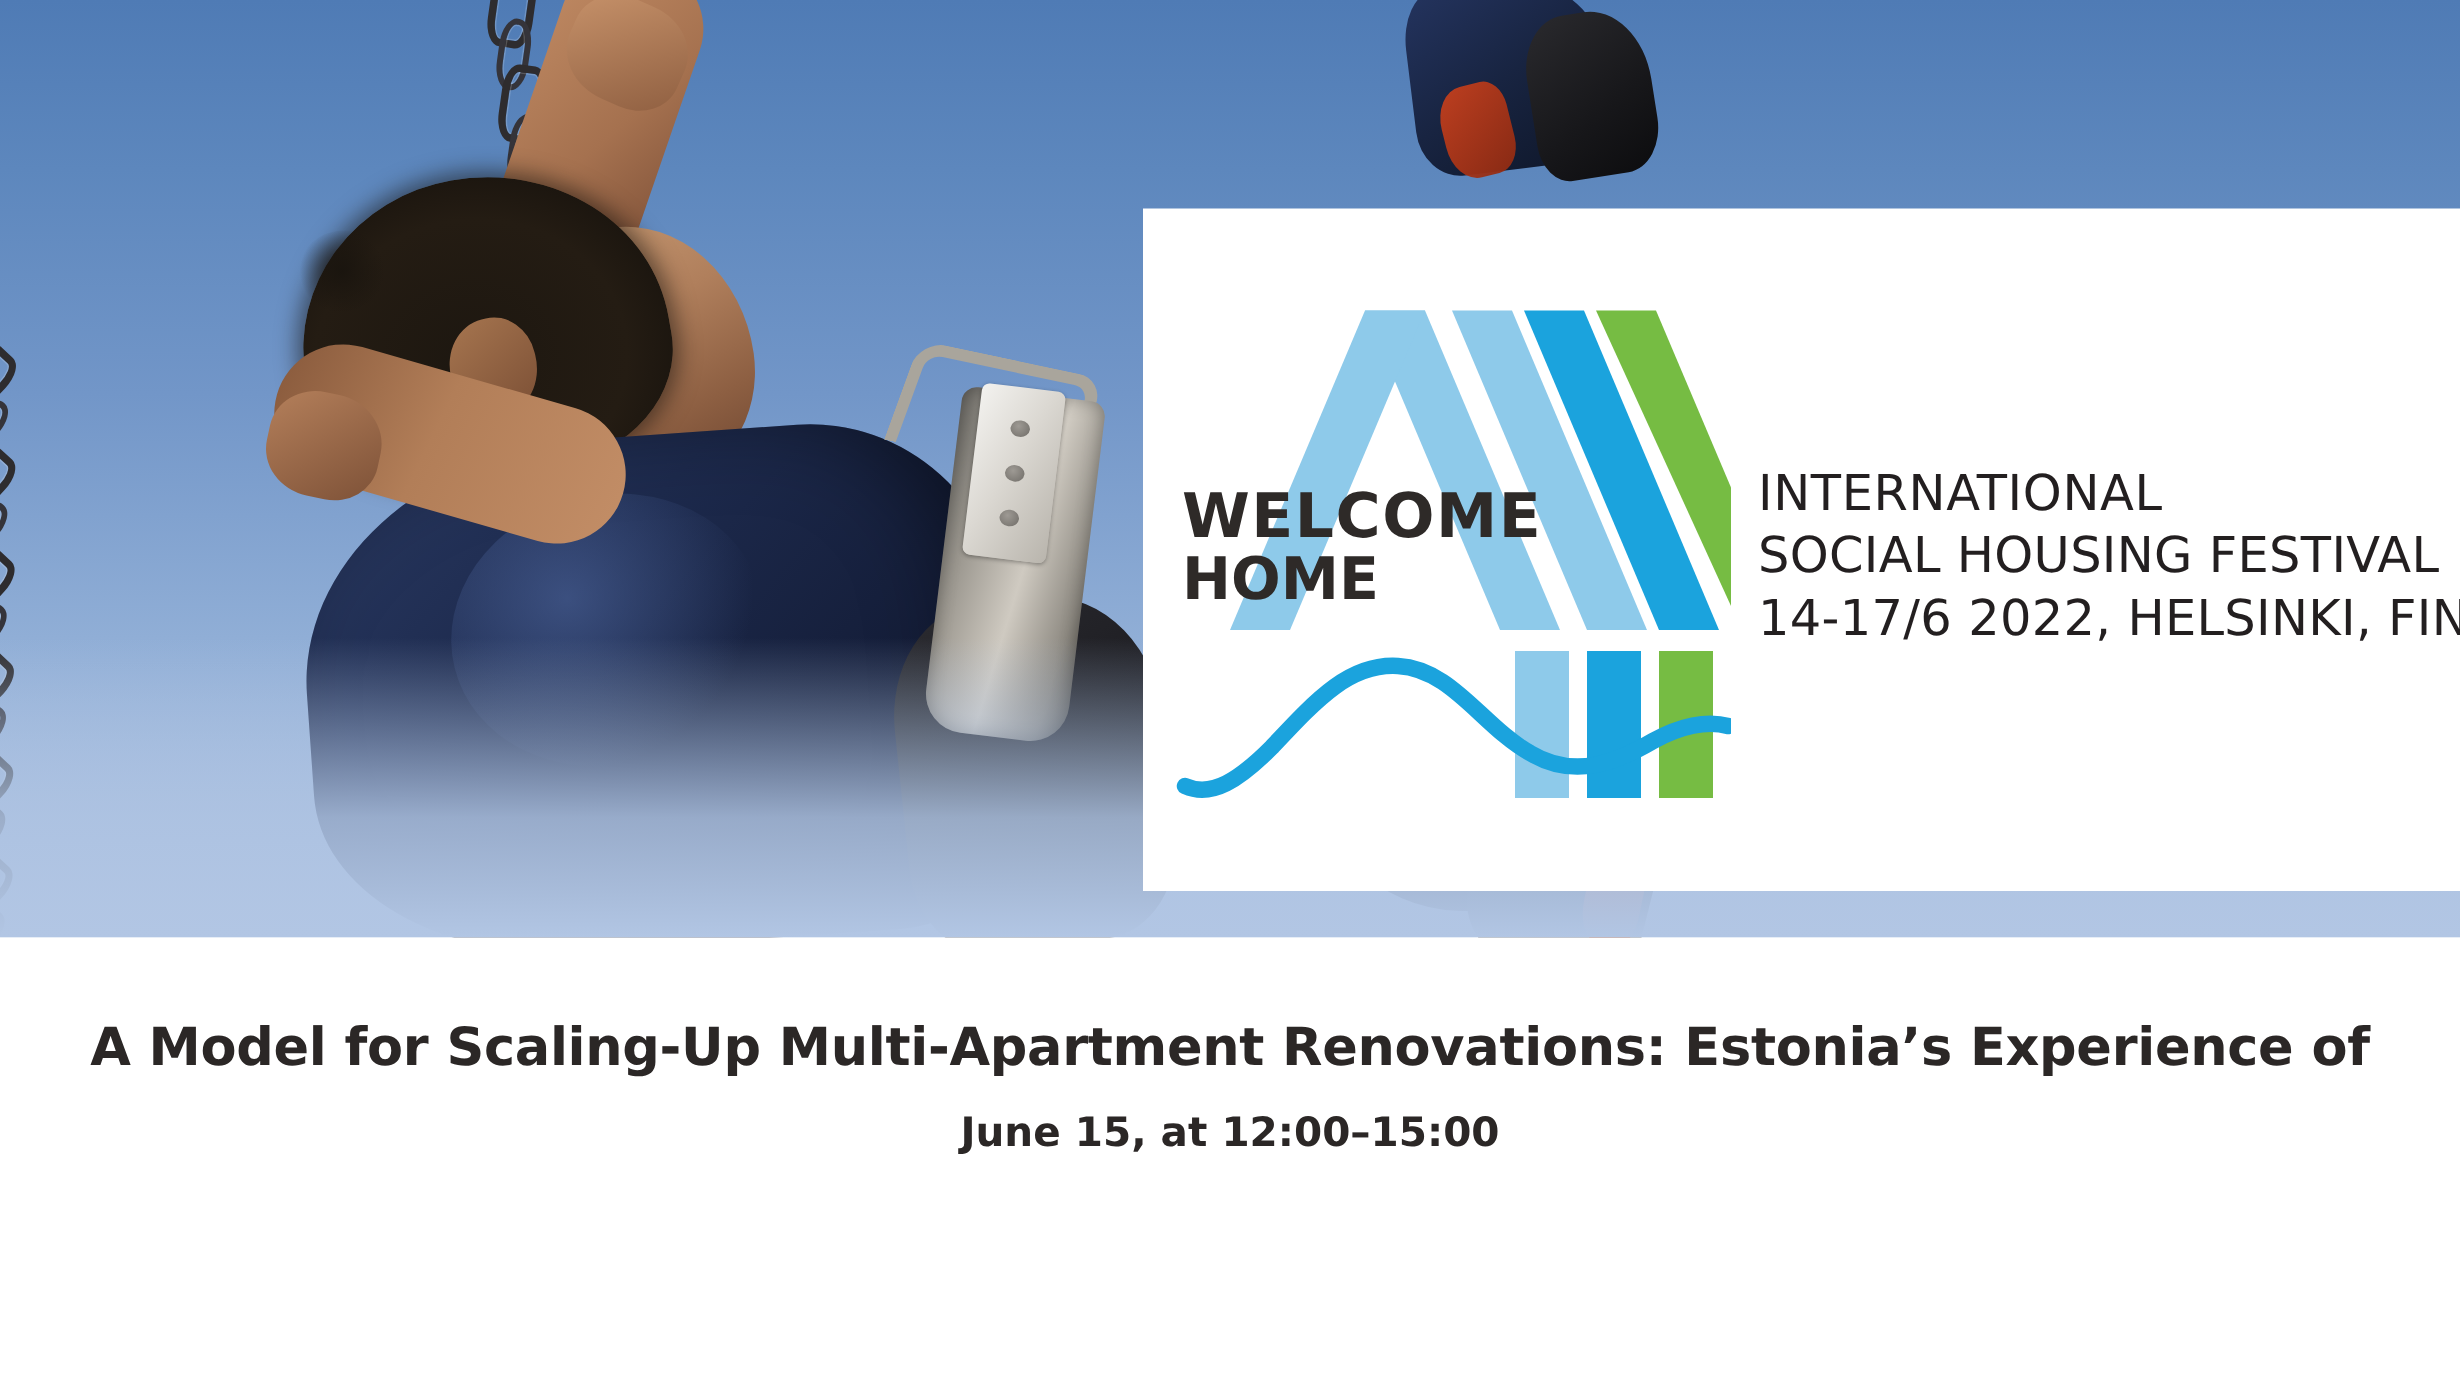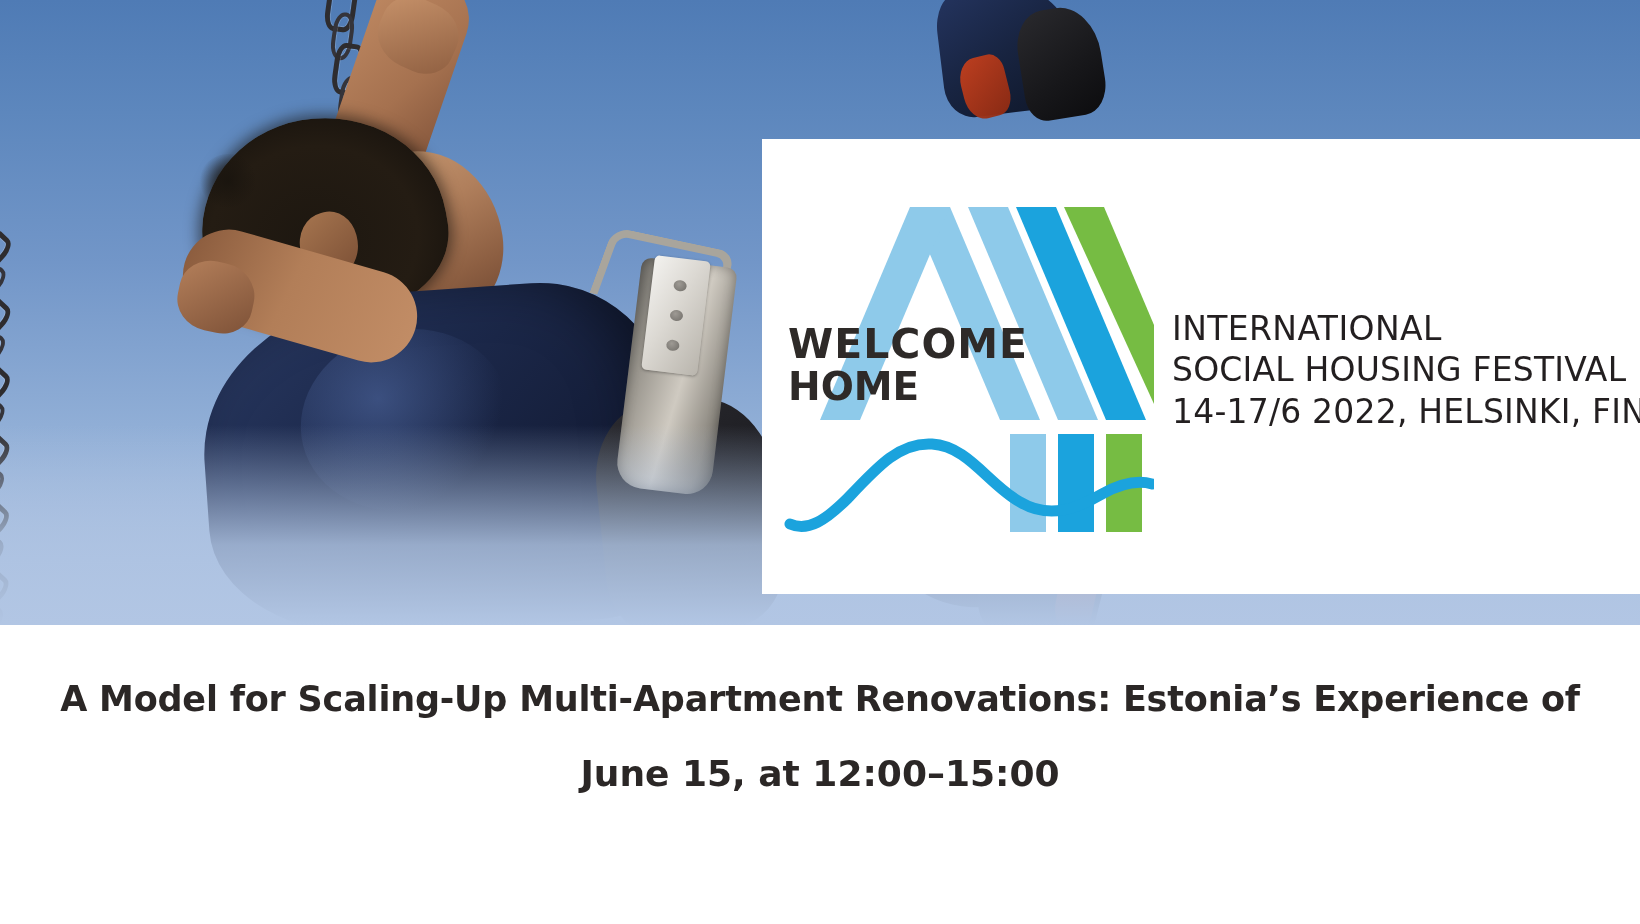--- a/index.html
+++ b/index.html
@@ -365,23 +365,23 @@
     line-height: 1.38;
     margin: 0;
     padding-top: 50px;
     color: #2b2726;
     letter-spacing: -.2px;
   }
   .caption .title .line { display: block; }
   .caption .meta {
     font-family: "DejaVu Sans", sans-serif;
     font-weight: 700;
-    font-size: 36px;
+    font-size: 27px;
     line-height: 1.48;
-    margin: 12px;
+    margin: 1px;
     padding-top: 12px;
     color: #2b2726;
   }
   .caption .meta .line { display: block; }
 </style>
 </head>
 <body>
 
 <div class="slide">
 

